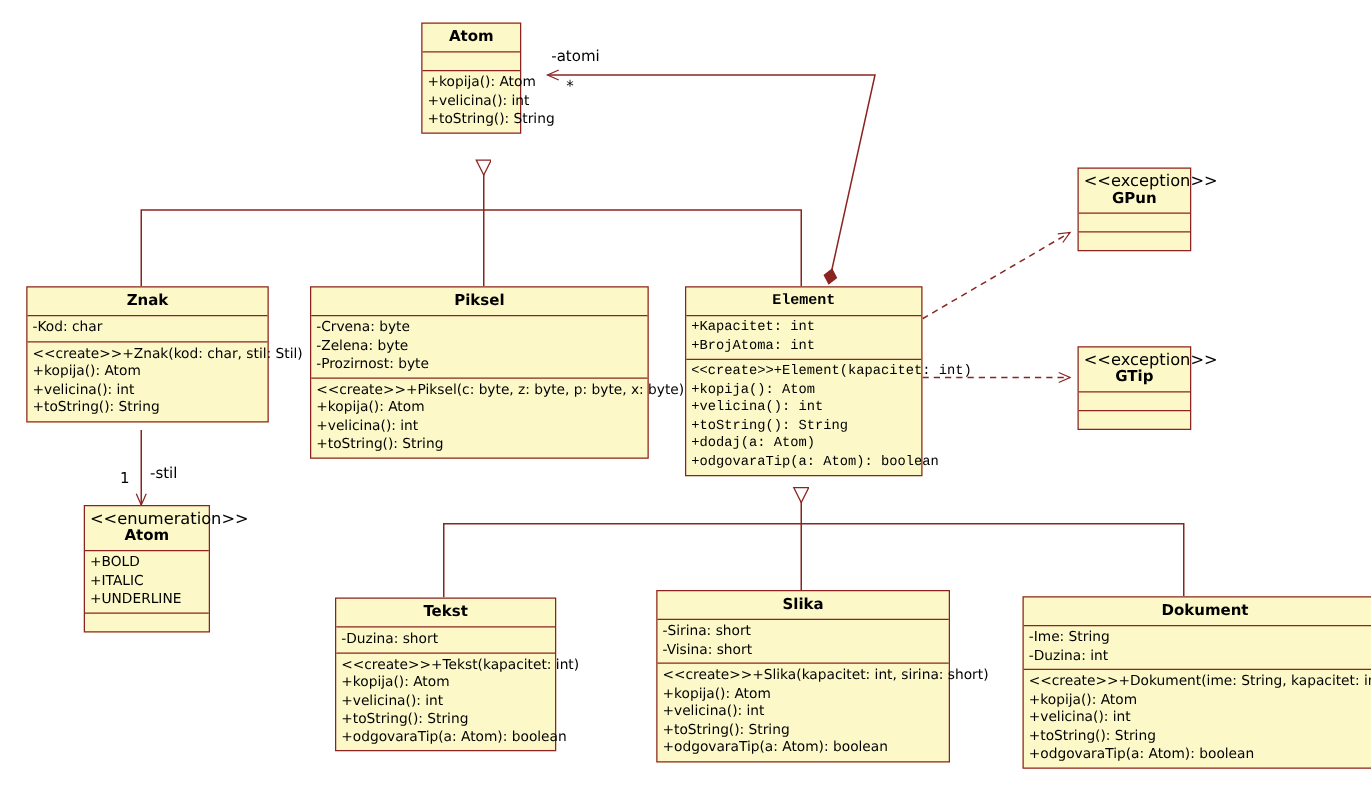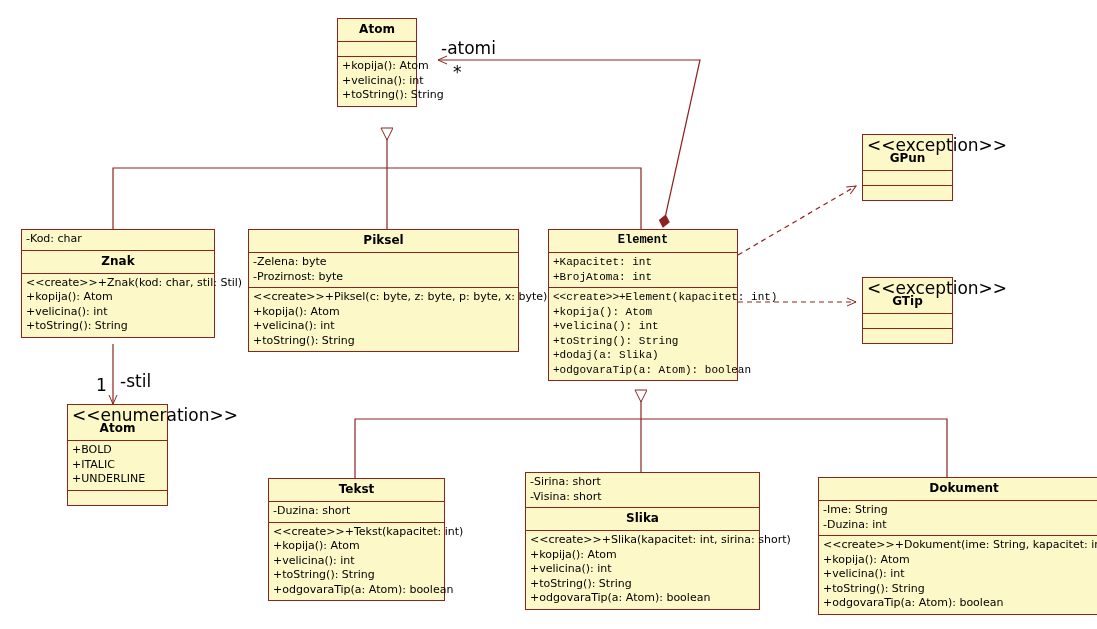--- a/index.html
+++ b/index.html
@@ -7,27 +7,27 @@
        font-family:"DejaVu Sans","Liberation Sans",sans-serif;}
   #diagram{position:absolute;left:0;top:0;width:1097px;height:629px;}
   svg.edges{position:absolute;left:0;top:0;width:1097px;height:629px;pointer-events:none;}
 
   .uml-class{position:absolute;background:#fcf8c8;border:1px solid #8b2420;
              box-sizing:border-box;z-index:2;}
   .uml-class .compartment{border-bottom:1px solid #8b2420;padding:2px 4px 3px 4px;}
   .uml-class .compartment:last-child{border-bottom:none;}
   .uml-class .title{text-align:center;font-weight:bold;font-size:12px;color:#000;
                     padding:4px 4px 5px 4px;line-height:13px;}
-  .uml-class .stereo{display:block;text-align:center;font-weight:normal;font-size:17px;
+  .uml-class .stereo{display:block;text-align:center;font-weight:normal;font-size:13px;
                      line-height:13px;}
   .uml-class .members{font-size:11px;color:#000;line-height:14.5px;min-height:9px;}
   .uml-class .members div{white-space:nowrap;}
   .uml-class .empty{height:9px;}
 
-  .edge-label{position:absolute;font-size:17px;color:#000;z-index:3;white-space:nowrap;}
+  .edge-label{position:absolute;font-size:12px;color:#000;z-index:3;white-space:nowrap;}
 </style>
 </head>
 <body>
 
 <div id="diagram">
 
   <svg class="edges" viewBox="0 0 1097 629" xmlns="http://www.w3.org/2000/svg">
     <defs>
       <marker id="hollowTri" markerWidth="14" markerHeight="14" refX="1" refY="6" orient="auto" markerUnits="userSpaceOnUse">
         <path d="M1,0 L13,6 L1,12 z" fill="#ffffff" stroke="#8b2420" stroke-width="1"></path>
@@ -70,39 +70,40 @@
       <div class="empty"></div>
     </div>
     <div class="compartment members">
       <div>+kopija(): Atom</div>
       <div>+velicina(): int</div>
       <div>+toString(): String</div>
     </div>
   </div>
 
   <div class="uml-class" style="left:21px;top:229px;width:194px;">
+    <div class="compartment title">
+      <span>Znak</span>
+    </div>
     <div class="compartment members">
       <div>-Kod: char</div>
     </div>
-    <div class="compartment title">
-      <span>Znak</span>
-    </div>
     <div class="compartment members">
       <div>&lt;&lt;create&gt;&gt;+Znak(kod: char, stil: Stil)</div>
       <div>+kopija(): Atom</div>
       <div>+velicina(): int</div>
       <div>+toString(): String</div>
     </div>
   </div>
 
   <div class="uml-class" style="left:248px;top:229px;width:271px;">
     <div class="compartment title">
       <span>Piksel</span>
     </div>
     <div class="compartment members">
+      <div>-Crvena: byte</div>
       <div>-Zelena: byte</div>
       <div>-Prozirnost: byte</div>
     </div>
     <div class="compartment members">
       <div>&lt;&lt;create&gt;&gt;+Piksel(c: byte, z: byte, p: byte, x: byte)</div>
       <div>+kopija(): Atom</div>
       <div>+velicina(): int</div>
       <div>+toString(): String</div>
     </div>
   </div>
@@ -113,21 +114,21 @@
     </div>
     <div class="compartment members">
       <div>+Kapacitet: int</div>
       <div>+BrojAtoma: int</div>
     </div>
     <div class="compartment members">
       <div>&lt;&lt;create&gt;&gt;+Element(kapacitet: int)</div>
       <div>+kopija(): Atom</div>
       <div>+velicina(): int</div>
       <div>+toString(): String</div>
-      <div>+dodaj(a: Slika)</div>
+      <div>+dodaj(a: Atom)</div>
       <div>+odgovaraTip(a: Atom): boolean</div>
     </div>
   </div>
 
   <div class="uml-class" style="left:862px;top:134px;width:91px;">
     <div class="compartment title">
       <span class="stereo">&lt;&lt;exception&gt;&gt;</span>
       <span>GPun</span>
     </div>
     <div class="compartment members">
@@ -176,26 +177,26 @@
     <div class="compartment members">
       <div>&lt;&lt;create&gt;&gt;+Tekst(kapacitet: int)</div>
       <div>+kopija(): Atom</div>
       <div>+velicina(): int</div>
       <div>+toString(): String</div>
       <div>+odgovaraTip(a: Atom): boolean</div>
     </div>
   </div>
 
   <div class="uml-class" style="left:525px;top:472px;width:235px;">
+    <div class="compartment title">
+      <span>Slika</span>
+    </div>
     <div class="compartment members">
       <div>-Sirina: short</div>
       <div>-Visina: short</div>
-    </div>
-    <div class="compartment title">
-      <span>Slika</span>
     </div>
     <div class="compartment members">
       <div>&lt;&lt;create&gt;&gt;+Slika(kapacitet: int, sirina: short)</div>
       <div>+kopija(): Atom</div>
       <div>+velicina(): int</div>
       <div>+toString(): String</div>
       <div>+odgovaraTip(a: Atom): boolean</div>
     </div>
   </div>
 

